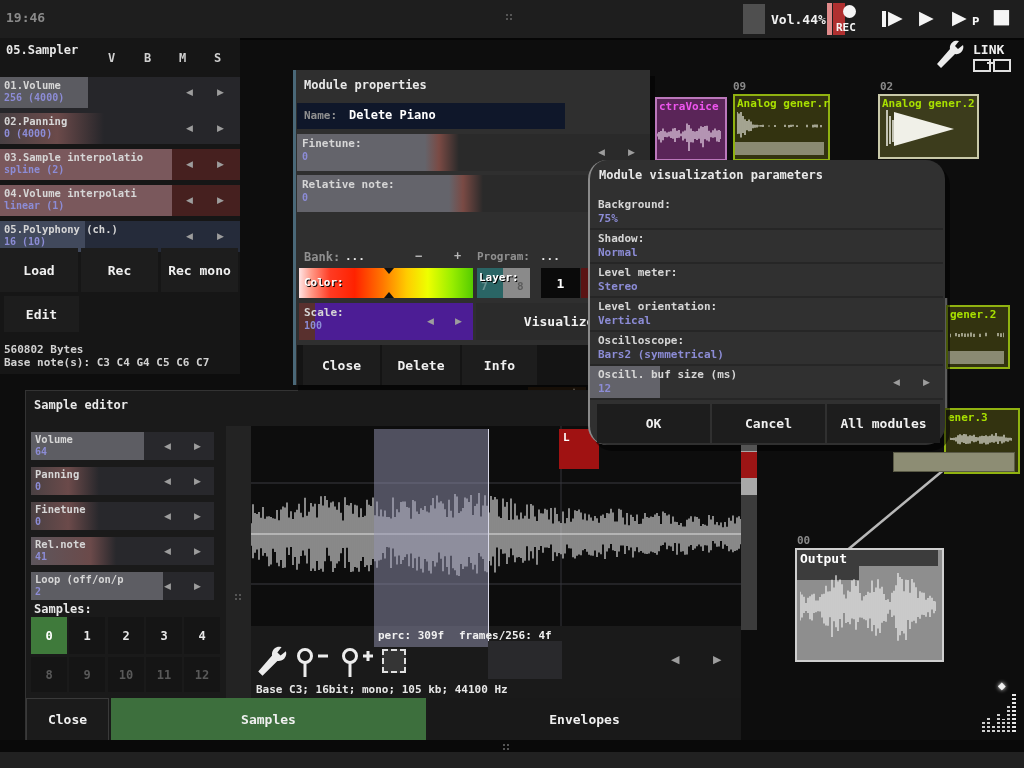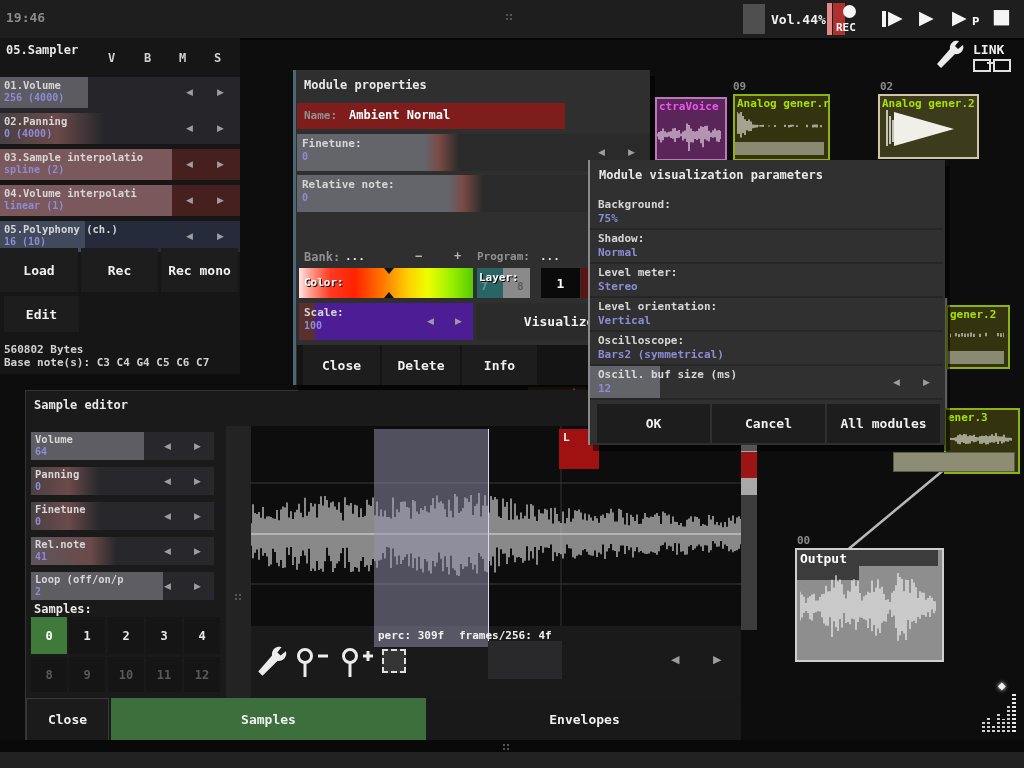--- a/index.html
+++ b/index.html
@@ -711,31 +711,32 @@
       <circle cx="11" cy="9" r="6.5" stroke="#ececec" stroke-width="3" fill="none"></circle>
       <line x1="11" y1="16" x2="11" y2="30" stroke="#ececec" stroke-width="3"></line>
       <line x1="24" y1="9" x2="34" y2="9" stroke="#ececec" stroke-width="3"></line>
       <line x1="29" y1="4" x2="29" y2="14" stroke="#ececec" stroke-width="3"></line>
     </svg>
     <div class="a" style="left:356px;top:258px;width:20px;height:20px;border:2px dashed #e0e0e0;background:rgba(255,255,255,.12);"></div>
     <div class="a" style="left:462px;top:250px;width:74px;height:38px;background:#29292c;"></div>
     <span class="a ar" style="left:645px;top:263px;font-size:11px;">◀</span>
     <span class="a ar" style="left:687px;top:263px;font-size:11px;">▶</span>
 
+    <span class="a mono" style="left:230px;top:292px;font-size:11px;color:#e8e8e8;white-space:nowrap;">Base C3; 16bit; mono; 105 kb; 44100 Hz</span>
 
     <div class="a btn mono" style="left:0;top:307px;width:83px;height:43px;background:#1b1b1b;border:1px solid #3a3a3a;box-sizing:border-box;">Close</div>
     <div class="a btn mono" style="left:85px;top:307px;width:315px;height:43px;background:#3d6f3d;">Samples</div>
     <div class="a btn mono" style="left:402px;top:307px;width:313px;height:43px;background:#191919;">Envelopes</div>
   </div>
 
   <div class="a dlg" style="left:293px;top:70px;width:357px;height:315px;border-left:3px solid #4a6878;box-sizing:border-box;">
     <span class="a mono" style="left:8px;top:8px;font-size:12px;color:#e8e8e8;">Module properties</span>
-    <div class="a" style="left:1px;top:33px;width:268px;height:26px;background:#7f1d1d;">
+    <div class="a" style="left:1px;top:33px;width:268px;height:26px;background:#0f172a;">
       <span class="a mono gray" style="left:7px;top:6px;font-size:11px;">Name:</span>
-      <span class="a mono" style="left:52px;top:5px;font-size:12px;color:#ffffff;white-space:nowrap;">Ambient Normal</span>
+      <span class="a mono" style="left:52px;top:5px;font-size:12px;color:#ffffff;white-space:nowrap;">Delete Piano</span>
     </div>
 
     <div class="a" style="left:1px;top:64px;width:353px;height:37px;background:linear-gradient(90deg,#64646b 0px,#64646b 128px,#7a4a44 142px,#2a2a2a 162px,#2a2a2a 100%);">
       <span class="a lbl" style="left:5px;top:3px;">Finetune:</span>
       <span class="a val" style="left:5px;top:17px;">0</span>
       <span class="a ar" style="left:301px;top:14px;">◀</span>
       <span class="a ar" style="left:331px;top:14px;">▶</span>
     </div>
     <div class="a" style="left:1px;top:105px;width:353px;height:37px;background:linear-gradient(90deg,#64646b 0px,#64646b 152px,#7a4a44 166px,#2a2a2a 186px,#2a2a2a 100%);">
       <span class="a lbl" style="left:5px;top:3px;">Relative note:</span>
@@ -778,21 +779,21 @@
     </div>
     <div class="a btn mono" style="left:180px;top:233px;width:174px;height:37px;background:#2b2b2b;">Visualizer</div>
 
     <div class="a" style="left:1px;top:275px;width:353px;height:40px;background:#141414;">
       <div class="a btn mono" style="left:6px;top:0;width:77px;height:40px;">Close</div>
       <div class="a btn mono" style="left:85px;top:0;width:78px;height:40px;">Delete</div>
       <div class="a btn mono" style="left:165px;top:0;width:75px;height:40px;">Info</div>
     </div>
   </div>
 
-  <div class="a dlg" style="left:588px;top:160px;width:357px;height:285px;background:#303030;border-left:2px solid #8a8a8a;box-sizing:border-box;">
+  <div class="a dlg" style="left:588px;top:160px;width:357px;height:285px;background:#303030;border-left:2px solid #8a8a8a;box-sizing:border-box;border-radius:19px;">
     <span class="a mono" style="left:9px;top:8px;font-size:12px;color:#e8e8e8;white-space:nowrap;">Module visualization parameters</span>
 
     <div class="a" style="left:0;top:36px;width:353px;height:32px;border-bottom:2px solid #262626;">
       <span class="a lbl" style="left:8px;top:2px;">Background:</span>
       <span class="a" style="left:8px;top:16px;font-size:11px;color:#8c8cd6;">75%</span>
     </div>
     <div class="a" style="left:0;top:70px;width:353px;height:32px;border-bottom:2px solid #262626;">
       <span class="a lbl" style="left:8px;top:2px;">Shadow:</span>
       <span class="a" style="left:8px;top:16px;font-size:11px;color:#8c8cd6;">Normal</span>
     </div>

